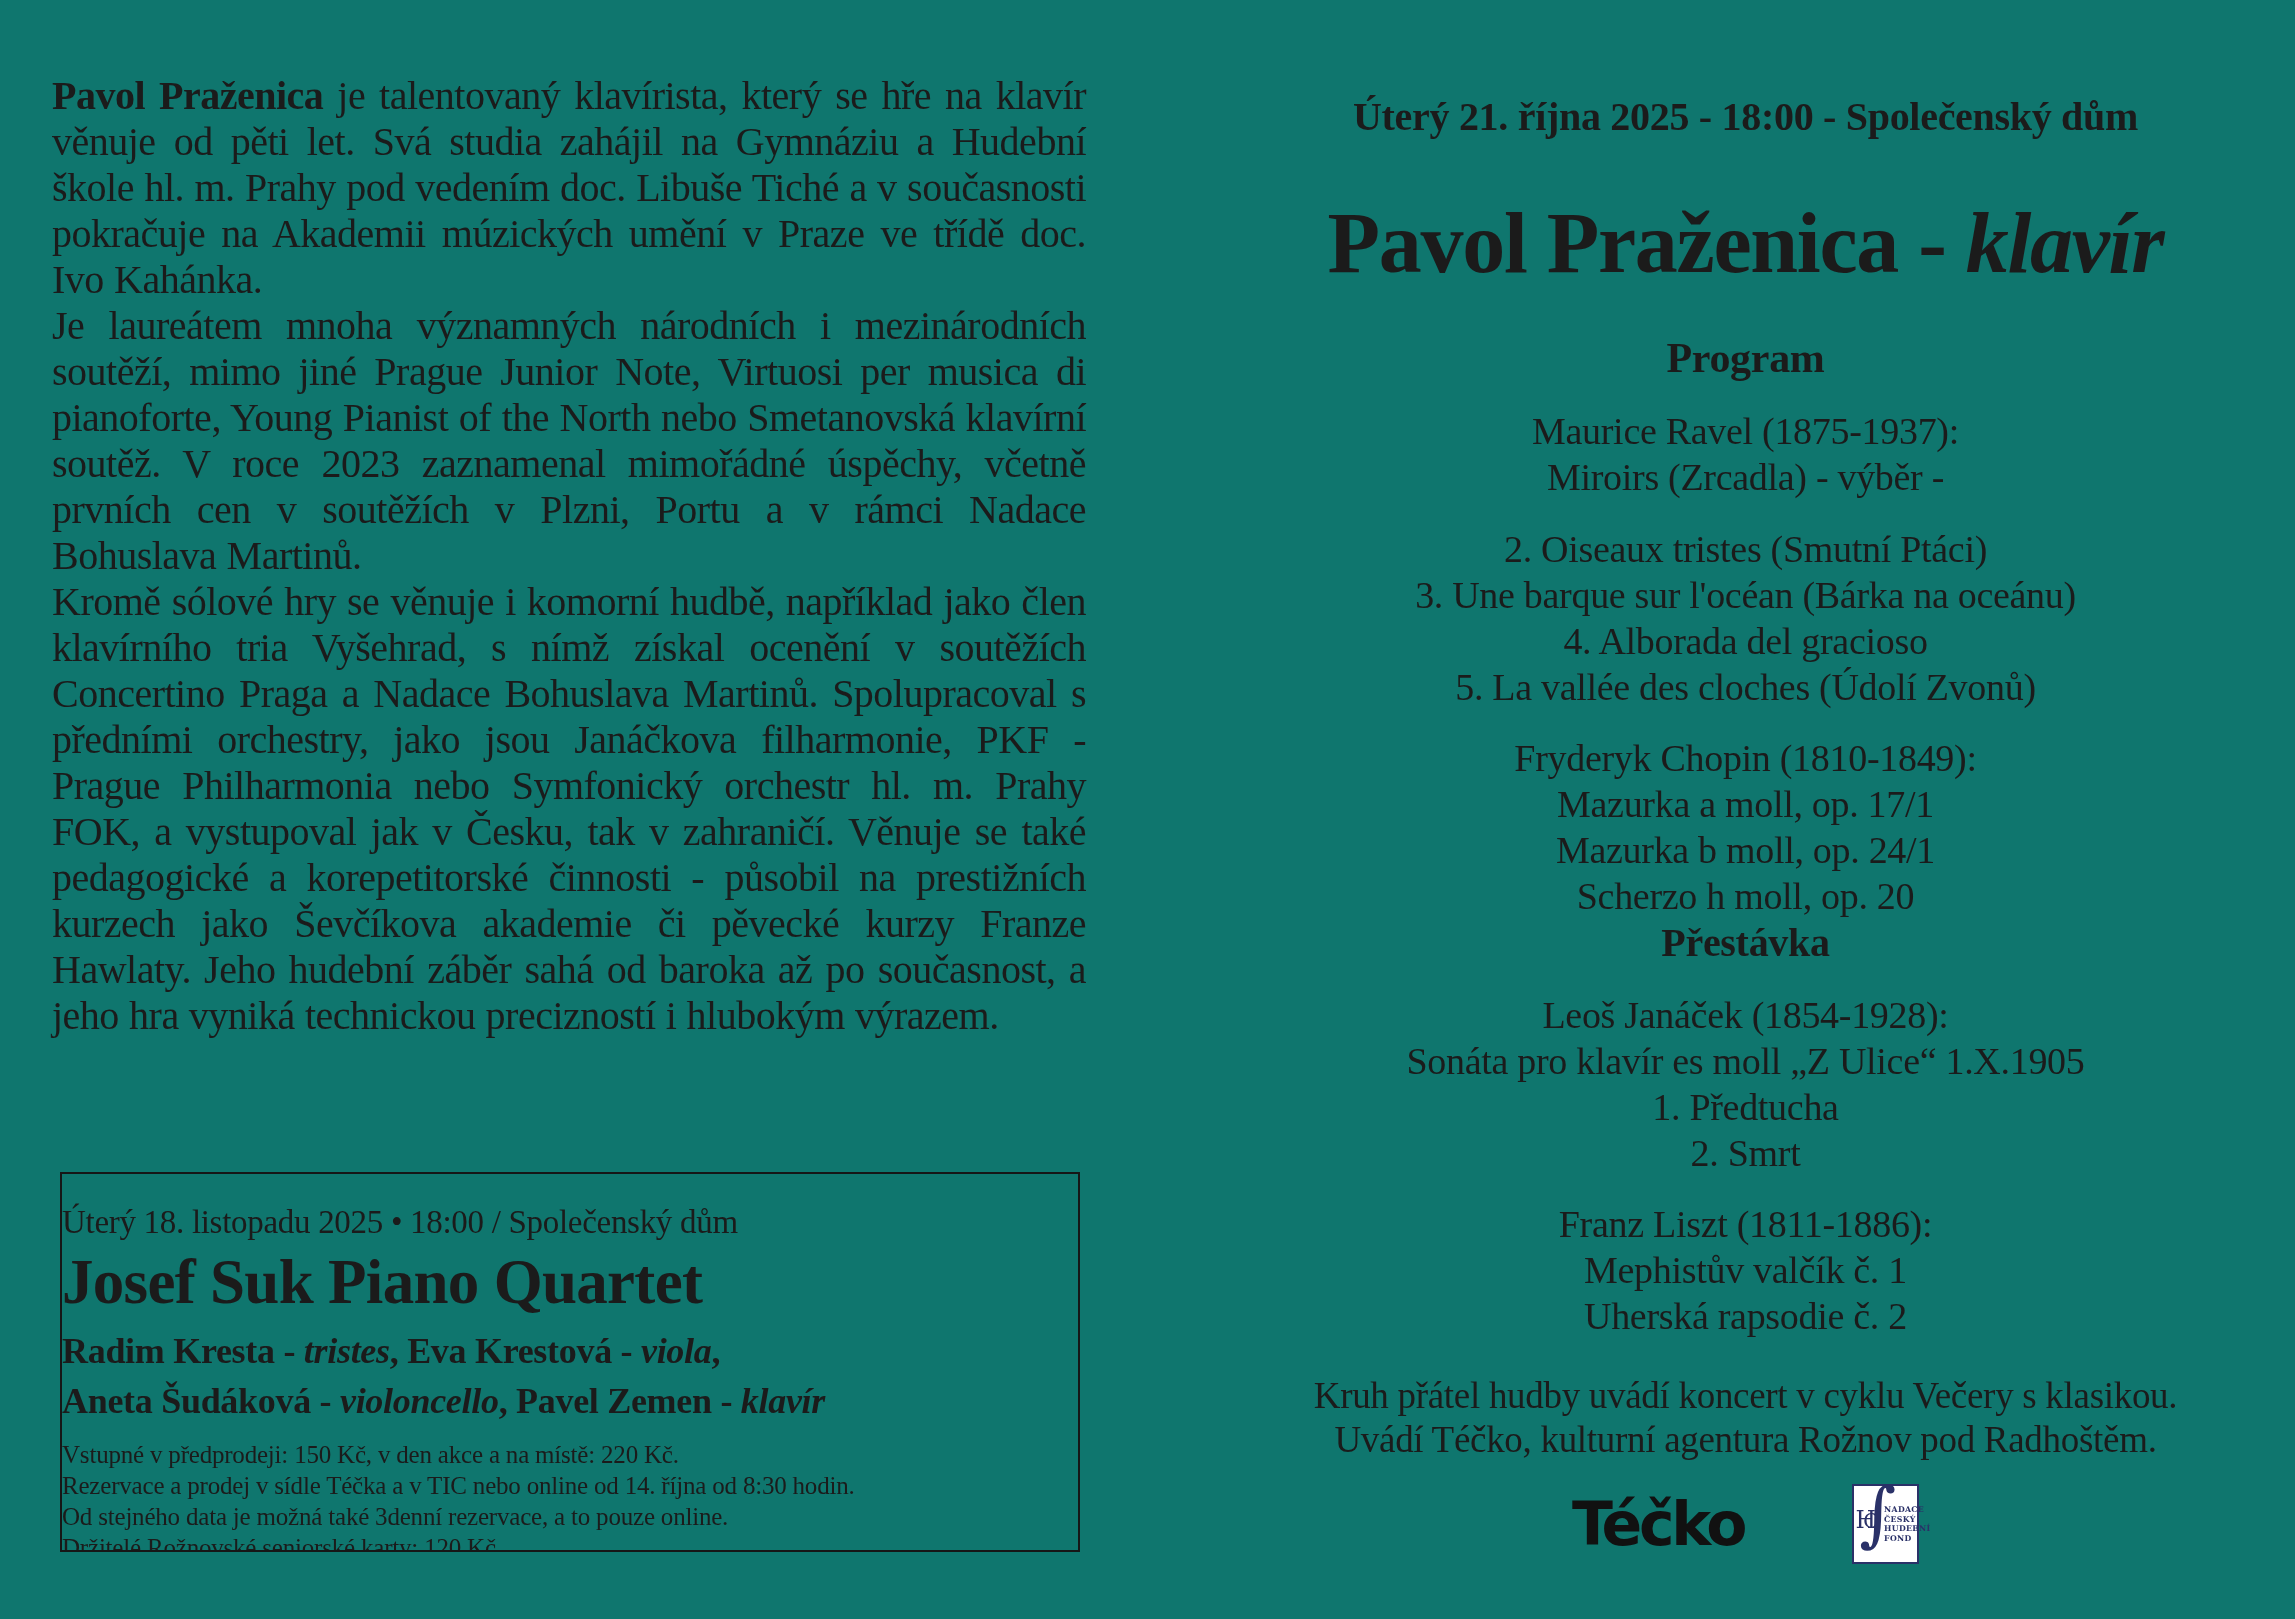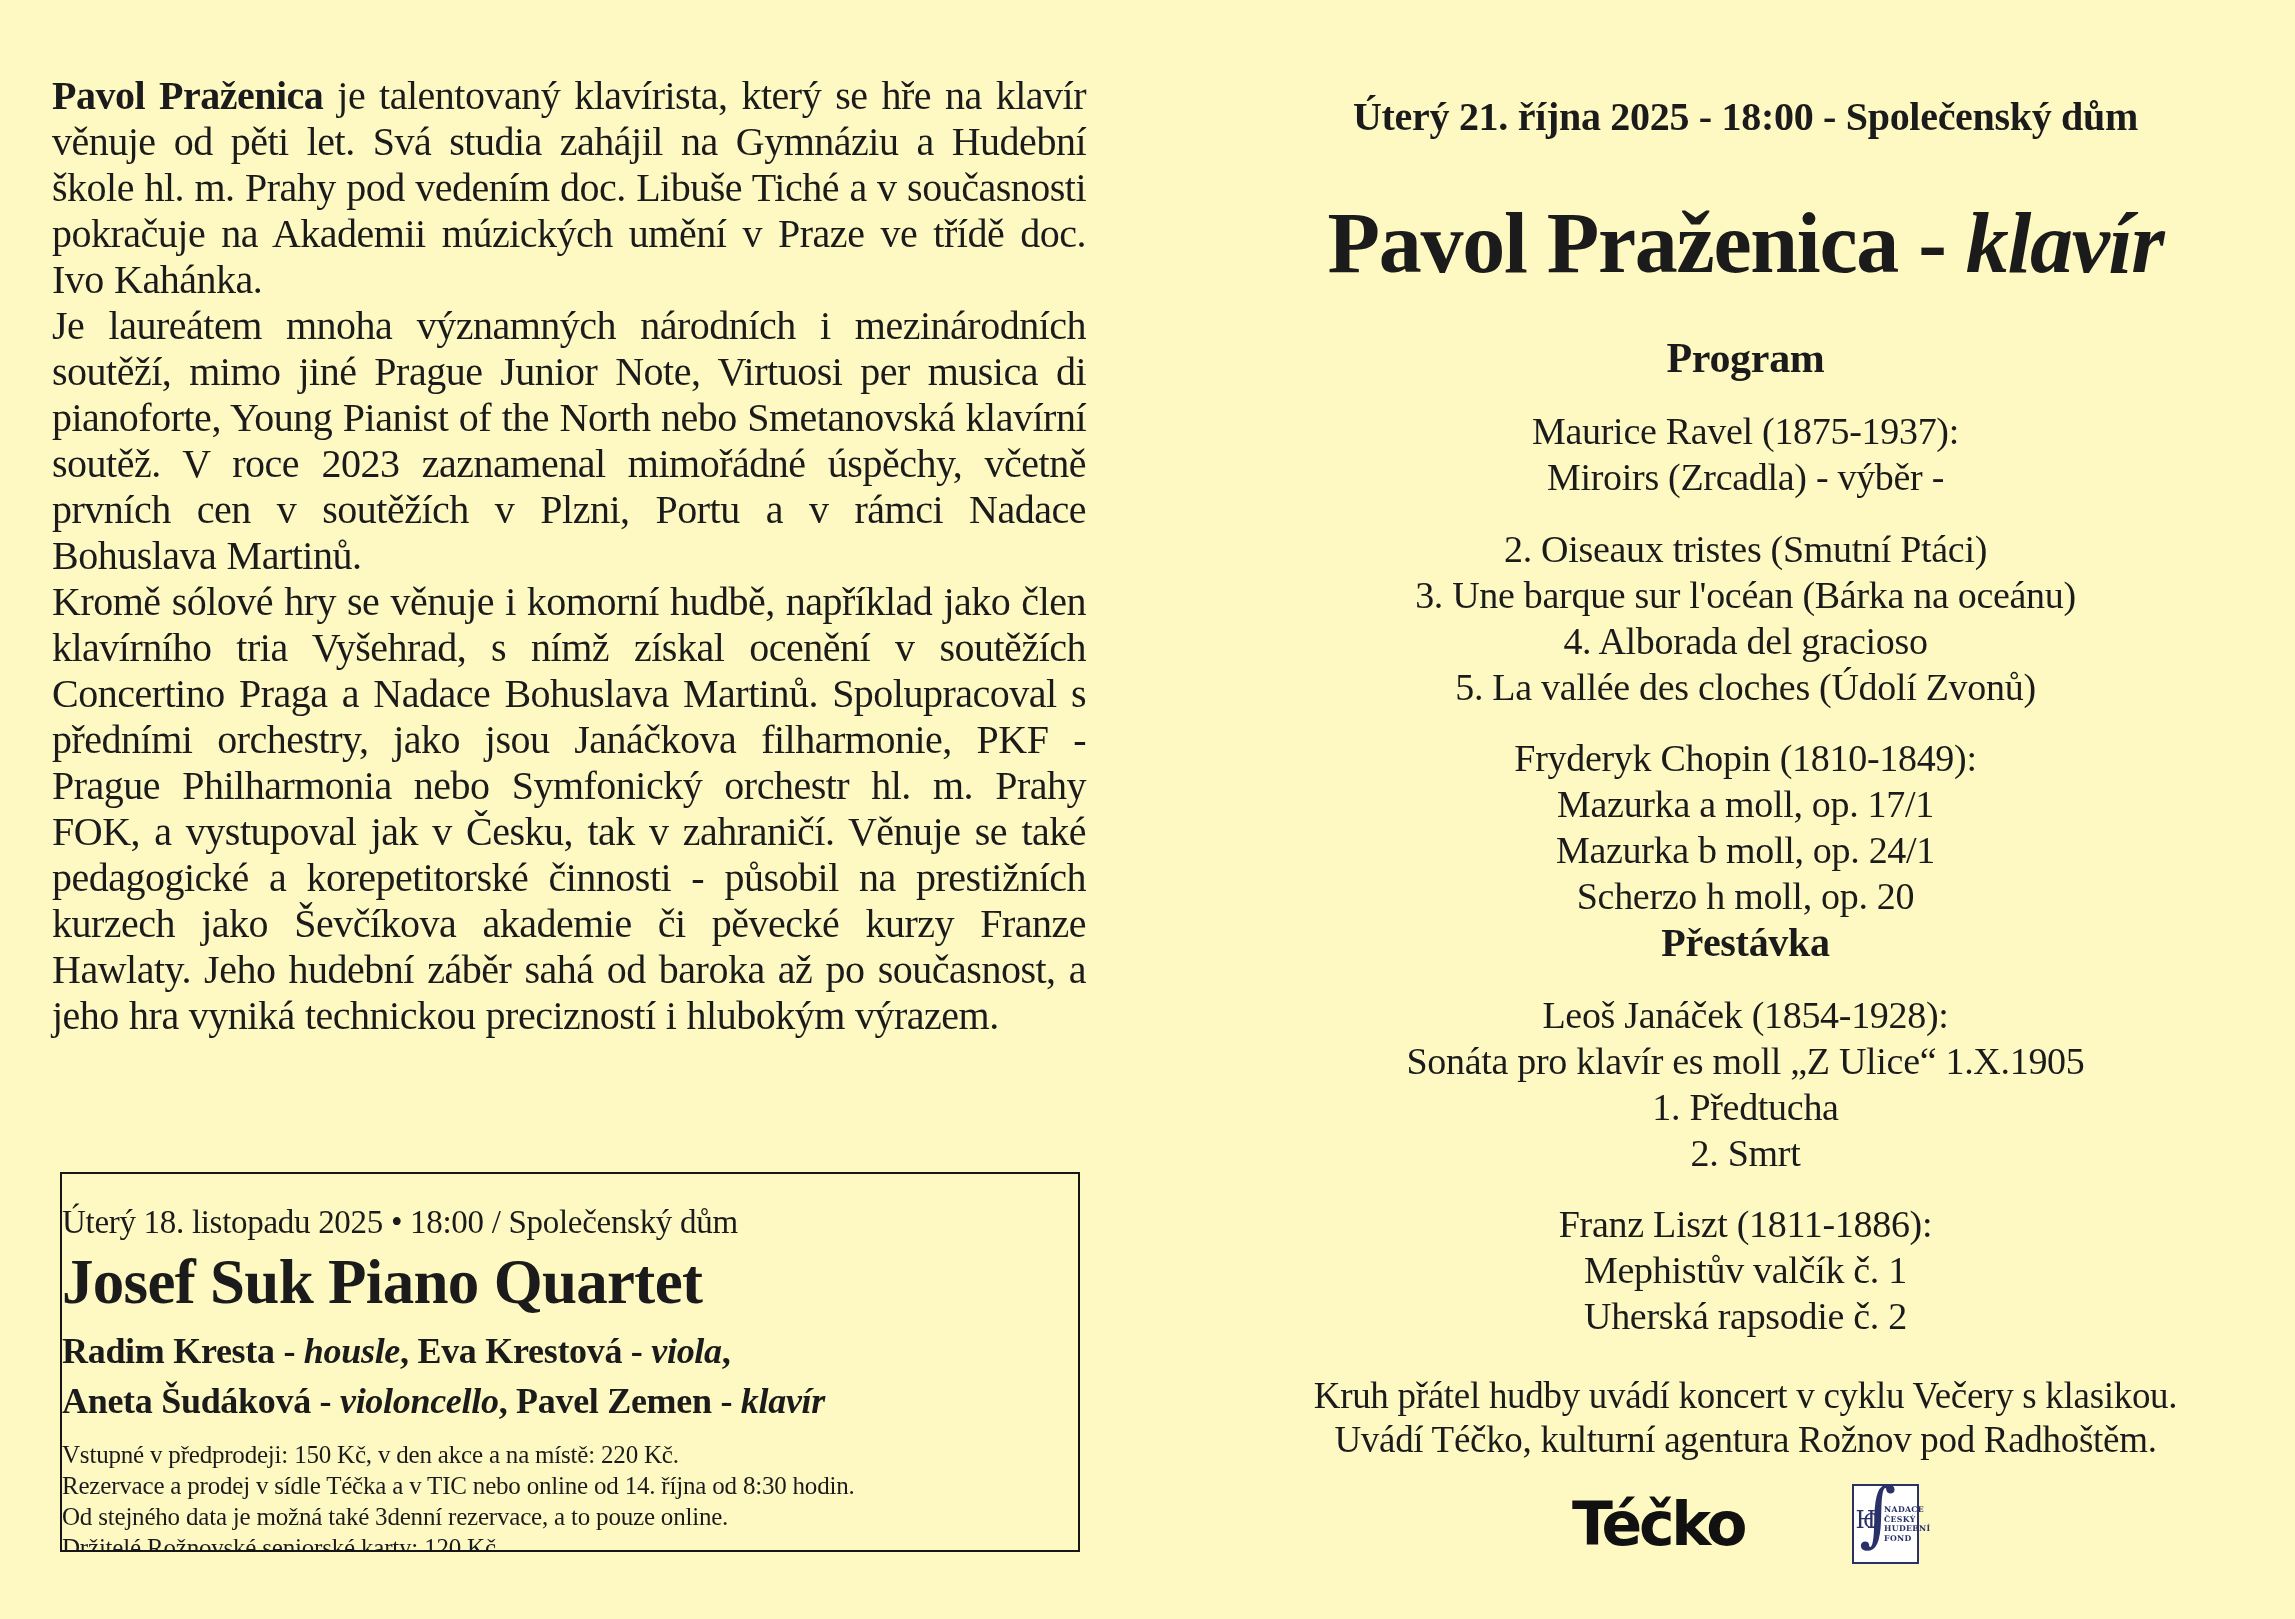--- a/index.html
+++ b/index.html
@@ -9,21 +9,21 @@
     width: 2295px;
     height: 1620px;
     position: relative;
     font-family: "Liberation Serif", serif;
     color: #1b1b1b;
     overflow: hidden;
   }
   .page {
     position: absolute;
     inset: 0;
-    background: #fef9c3;
+    background: #0f766e;
   }
 
   
   .bio {
     position: absolute;
     left: 52px;
     top: 73px;
     width: 1034px;
     font-size: 40px;
     line-height: 46px;
@@ -196,21 +196,21 @@
     <p><span class="lead">Pavol Praženica</span><span> je talentovaný klavírista, který se hře na klavír věnuje od pěti let. Svá studia zahájil na Gymnáziu a Hudební škole hl. m. Prahy pod vedením doc. Libuše Tiché a v současnosti pokračuje na Akademii múzických umění v Praze ve třídě doc. Ivo Kahánka.</span></p>
     <p>Je laureátem mnoha významných národních i mezinárodních soutěží, mimo jiné Prague Junior Note, Virtuosi per musica di pianoforte, Young Pianist of the North nebo Smetanovská klavírní soutěž. V roce 2023 zaznamenal mimořádné úspěchy, včetně prvních cen v soutěžích v Plzni, Portu a v rámci Nadace Bohuslava Martinů.</p>
     <p>Kromě sólové hry se věnuje i komorní hudbě, například jako člen klavírního tria Vyšehrad, s nímž získal ocenění v soutěžích Concertino Praga a Nadace Bohuslava Martinů. Spolupracoval s předními orchestry, jako jsou Janáčkova filharmonie, PKF - Prague Philharmonia nebo Symfonický orchestr hl. m. Prahy FOK, a vystupoval jak v Česku, tak v zahraničí. Věnuje se také pedagogické a korepetitorské činnosti - působil na prestižních kurzech jako Ševčíkova akademie či pěvecké kurzy Franze Hawlaty. Jeho hudební záběr sahá od baroka až po současnost, a jeho hra vyniká technickou precizností i hlubokým výrazem.</p>
   </div>
 
   <div class="event-box">
     <div class="box-date">Úterý 18. listopadu 2025 • 18:00 / Společenský dům</div>
     <div class="box-title">Josef Suk Piano Quartet</div>
     <div class="box-performers">
       <div>
-        <span>Radim Kresta</span><span> - </span><span class="italic">housle</span><span>, </span><span>Eva Krestová</span><span> - </span><span class="italic">viola</span><span>,</span>
+        <span>Radim Kresta</span><span> - </span><span class="italic">tristes</span><span>, </span><span>Eva Krestová</span><span> - </span><span class="italic">viola</span><span>,</span>
       </div>
       <div>
         <span>Aneta Šudáková</span><span> - </span><span class="italic">violoncello</span><span>, </span><span>Pavel Zemen</span><span> - </span><span class="italic">klavír</span>
       </div>
     </div>
     <div class="box-notes">
       <div>Vstupné v předprodeji: 150 Kč, v den akce a na místě: 220 Kč.</div>
       <div>Rezervace a prodej v sídle Téčka a v TIC nebo online od 14. října od 8:30 hodin.</div>
       <div>Od stejného data je možná také 3denní rezervace, a to pouze online.</div>
       <div>Držitelé Rožnovské seniorské karty: 120 Kč.</div>

